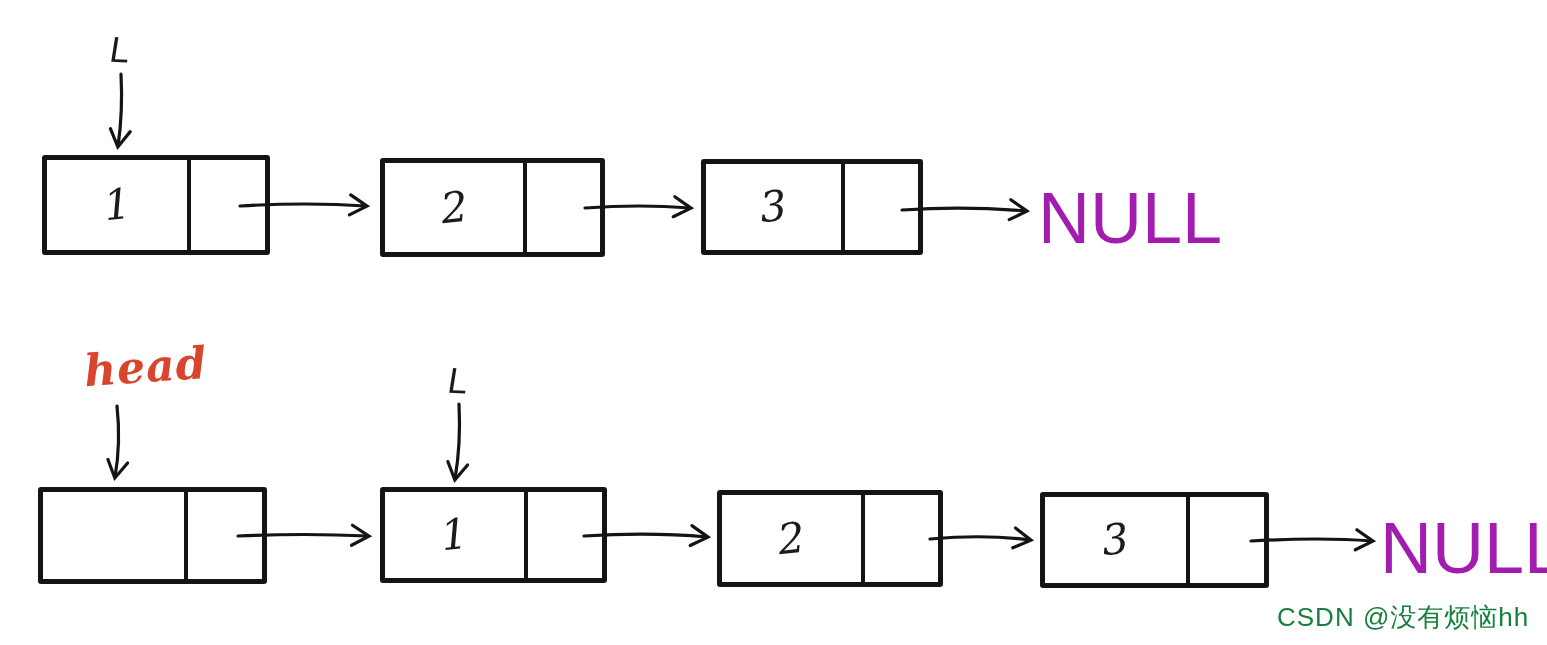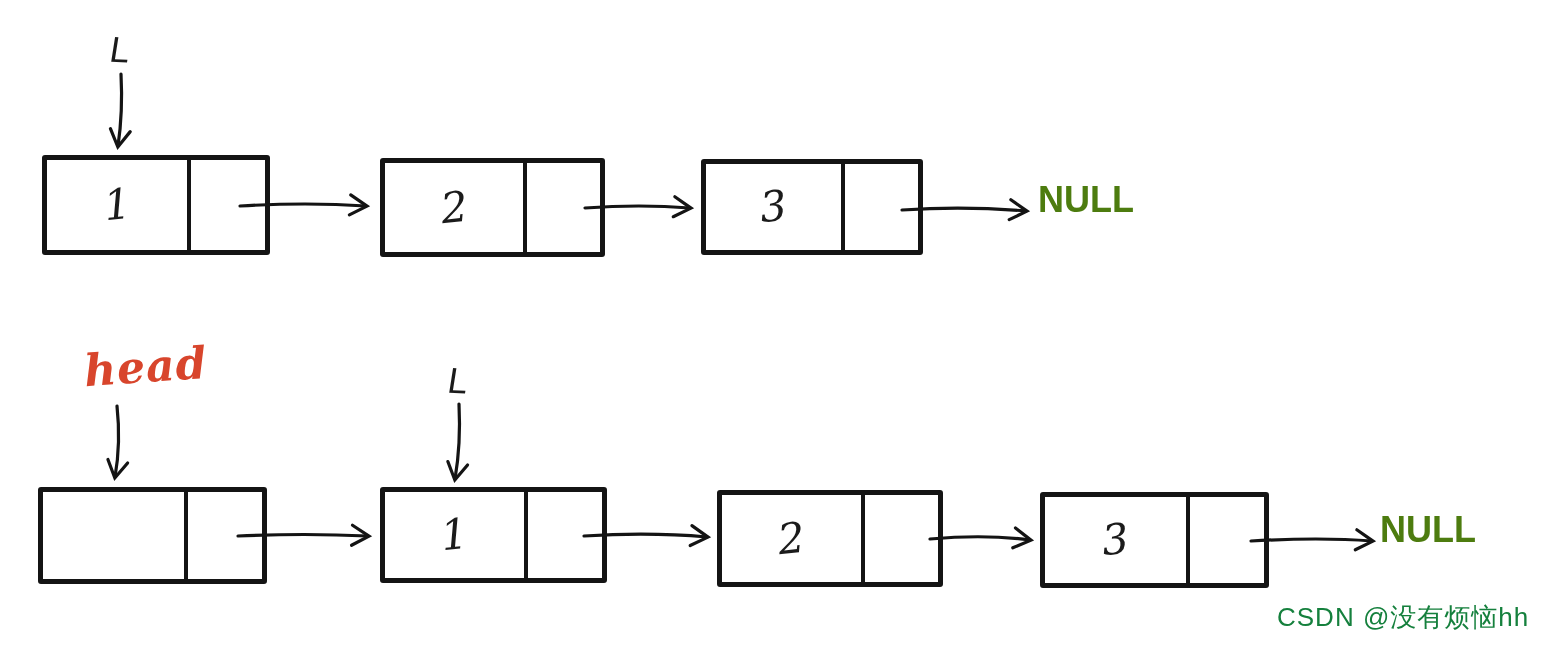--- a/index.html
+++ b/index.html
@@ -20,21 +20,21 @@
   }
   .ptr-label{
     position:absolute;font-size:36px;color:#1b1b1b;line-height:1;
     transform:skewX(-7deg) rotate(2deg);font-weight:400;
   }
   .head-label{
     position:absolute;font-family:"DejaVu Serif",serif;font-style:italic;font-weight:bold;
     font-size:44px;line-height:1;transform:rotate(-4deg);letter-spacing:1px;
   }
   .null-label{
-    position:absolute;font-size:36px;line-height:1;color:#4d7c0f;font-weight:700;
+    position:absolute;font-size:72px;line-height:1;color:#a21caf;font-weight:400;
     letter-spacing:0px;
   }
   .watermark{position:absolute;font-size:26px;line-height:1;letter-spacing:1px;}
 </style>
 </head>
 <body>
 
 <div class="canvas">
 
   <div class="ptr-label" style="left:110px;top:32px;">L</div>

